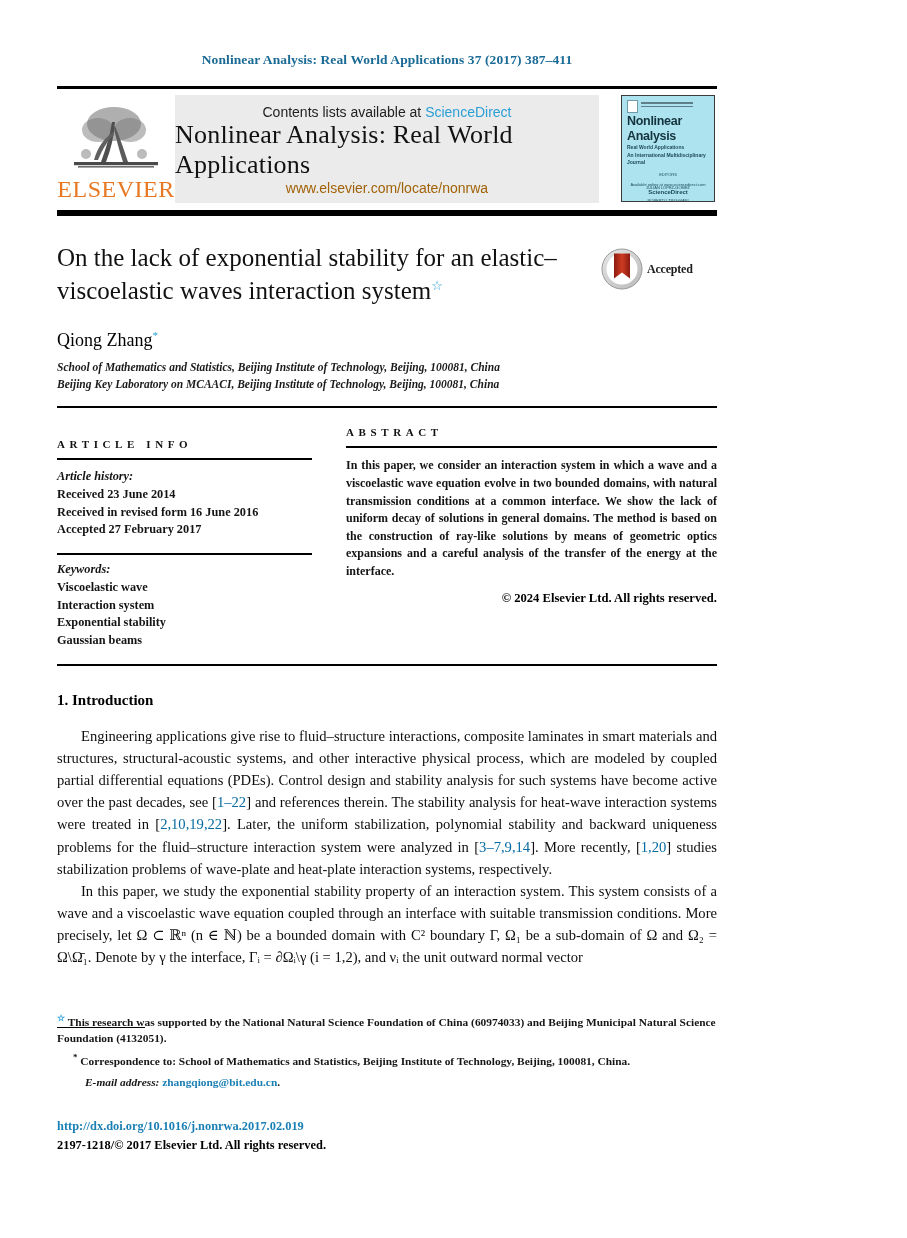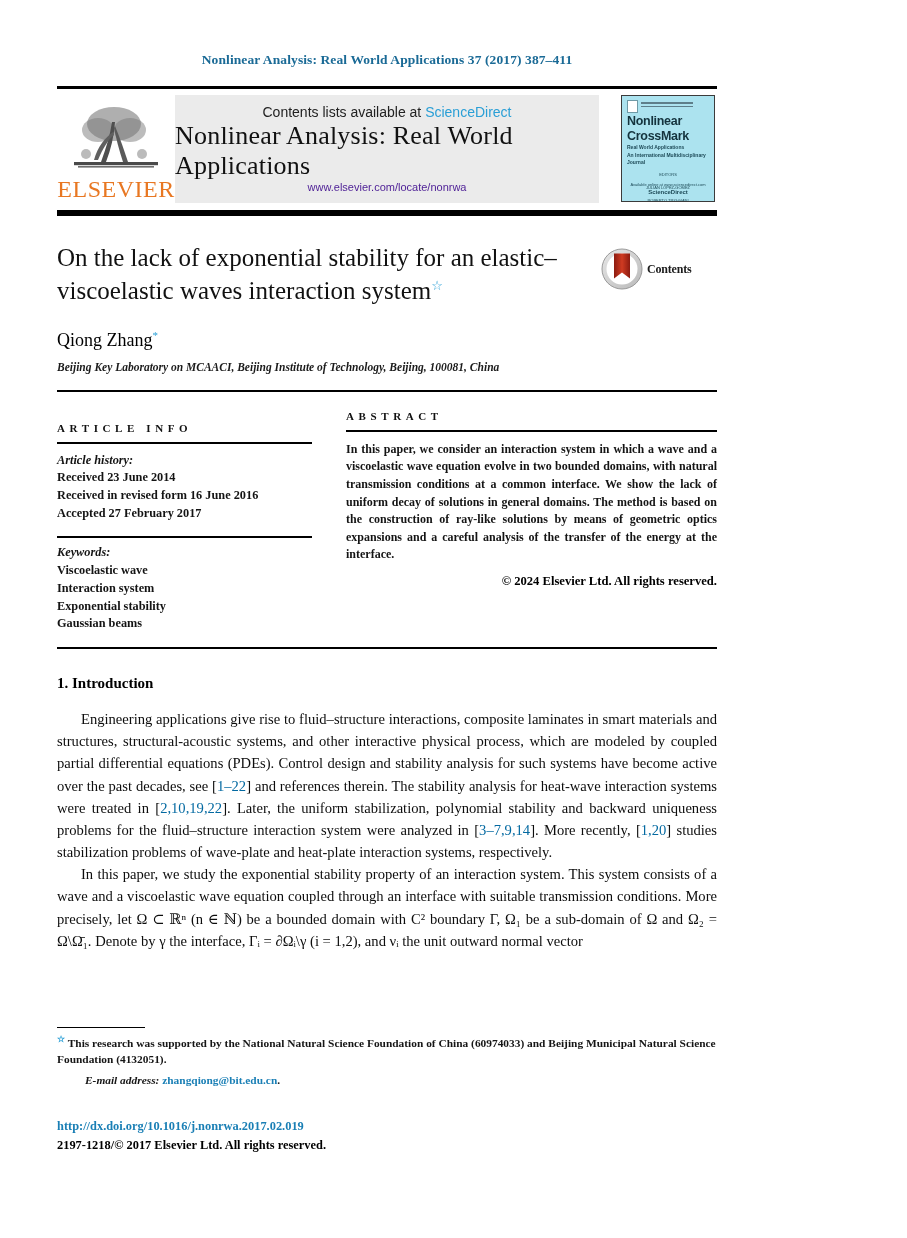--- a/index.html
+++ b/index.html
@@ -80,22 +80,22 @@
   }
   .contents-line .sd { color: #2a9fd6; }
   .journal-name {
     font-family: "Liberation Serif", serif;
     font-size: 26px;
     color: #111;
     letter-spacing: .2px;
   }
   .journal-url {
     font-family: "Liberation Sans", sans-serif;
-    font-size: 11px;
-    color: #4c1d95;
+    font-size: 14px;
+    color: #a16207;
   }
   .cover-col {
     flex: 0 0 96px;
     width: 96px;
     margin-left: 22px;
     display: flex;
     align-items: flex-start;
   }
   .cover {
     width: 94px;
@@ -270,21 +270,21 @@
     position: absolute;
     left: 57px;
     width: 88px;
     border-top: 1.5px solid #000;
     top: 1027px;
   }
   .footnotes {
     position: absolute;
     left: 57px;
     right: 57px;
-    top: 1033px;
+    top: 1012px;
     font-size: 11.4px;
     line-height: 1.42;
     font-weight: bold;
     color: #161616;
   }
   .footnotes .fn { margin-bottom: 5px; text-indent: 0; }
   .fn-sym { color: #2a9fd6; font-size: 9px; vertical-align: super; }
   .fn-sym-dark { color: #111; font-size: 9px; vertical-align: super; }
   .fn .email-lab { font-style: italic; }
   .link { color: #1a7fb5; }
@@ -343,21 +343,21 @@
     <div class="cover-col">
       <div class="cover">
         <div class="cover-topbar">
           <div class="cover-mini"></div>
           <div class="cover-tinylines">
             <div class="cover-tinyline"></div>
             <div class="cover-tinyline"></div>
           </div>
         </div>
         <div class="cover-title">Nonlinear</div>
-        <div class="cover-title">CrossMark</div>
+        <div class="cover-title">Analysis</div>
         <div class="cover-sub">Real World Applications</div>
         <div class="cover-sub">An International Multidisciplinary Journal</div>
         <div class="cover-mid">EDITORS</div>
         <div class="cover-mid">JULIAN LOPEZ-GOMEZ</div>
         <div class="cover-mid">ROBERTO TRIGGIANI</div>
         <div class="cover-foot">
           <div>Available online at www.sciencedirect.com</div>
           <b>ScienceDirect</b>
         </div>
       </div>
@@ -382,27 +382,28 @@
               <stop offset="0" stop-color="#8c1b10"></stop>
               <stop offset=".5" stop-color="#cf3b22"></stop>
               <stop offset="1" stop-color="#8c1b10"></stop>
             </linearGradient>
           </defs>
           <circle cx="21" cy="21" r="20" fill="url(#cmg)" stroke="#9a9a9a" stroke-width="1"></circle>
           <circle cx="21" cy="21" r="15.5" fill="#ffffff"></circle>
           <path d="M13 5.5 h16 v25 l-8 -6 l-8 6 Z" fill="url(#rib)"></path>
         </svg>
       </span>
-      <span class="cm-word">Contents</span>
+      <span class="cm-word">Accepted</span>
     </div>
   </div>
 
   <div class="author"><span>Qiong Zhang</span><span class="sup">*</span></div>
 
   <div class="affils">
+    <div>School of Mathematics and Statistics, Beijing Institute of Technology, Beijing, 100081, China</div>
     <div>Beijing Key Laboratory on MCAACI, Beijing Institute of Technology, Beijing, 100081, China</div>
   </div>
 
   <div class="rule-thin-top"></div>
 
   <div class="info-area">
 
     <div class="col-info">
       <div class="sec-head">ARTICLE INFO</div>
       <div class="hrule"></div>
@@ -436,20 +437,21 @@
   <div class="section-title">1. Introduction</div>
 
   <div class="bodytext">
     <p><span>Engineering applications give rise to fluid–structure interactions, composite laminates in smart materials and structures, structural-acoustic systems, and other interactive physical process, which are modeled by coupled partial differential equations (PDEs). Control design and stability analysis for such systems have become active over the past decades, see </span>[<span class="cite">1–22</span>]<span> and references therein. The stability analysis for heat-wave interaction systems were treated in </span>[<span class="cite">2,10,19,22</span>]<span>. Later, the uniform stabilization, polynomial stability and backward uniqueness problems for the fluid–structure interaction system were analyzed in </span>[<span class="cite">3–7,9,14</span>]<span>. More recently, </span>[<span class="cite">1,20</span>]<span> studies stabilization problems of wave-plate and heat-plate interaction systems, respectively.</span></p>
     <p>In this paper, we study the exponential stability property of an interaction system. This system consists of a wave and a viscoelastic wave equation coupled through an interface with suitable transmission conditions. More precisely, let Ω ⊂ ℝⁿ (n ∈ ℕ) be a bounded domain with C² boundary Γ, Ω₁ be a sub-domain of Ω and Ω₂ = Ω\Ω̄₁. Denote by γ the interface, Γᵢ = ∂Ωᵢ\γ (i = 1,2), and νᵢ the unit outward normal vector</p>
   </div>
 
   <div class="fn-rule"></div>
   <div class="footnotes">
     <div class="fn"><span class="fn-sym">☆</span> <span>This research was supported by the National Natural Science Foundation of China (60974033) and Beijing Municipal Natural Science Foundation (4132051).</span></div>
+    <div class="fn fn-indent"><span class="fn-sym-dark">*</span> <span>Correspondence to: School of Mathematics and Statistics, Beijing Institute of Technology, Beijing, 100081, China.</span></div>
     <div class="fn fn-indent" style="padding-left:28px"><span class="email-lab">E-mail address:</span> <span class="link">zhangqiong@bit.edu.cn</span><span>.</span></div>
   </div>
 
   <div class="bottominfo">
     <div class="doi">http://dx.doi.org/10.1016/j.nonrwa.2017.02.019</div>
     <div>2197-1218/© 2017 Elsevier Ltd. All rights reserved.</div>
   </div>
 
 </div>
 

